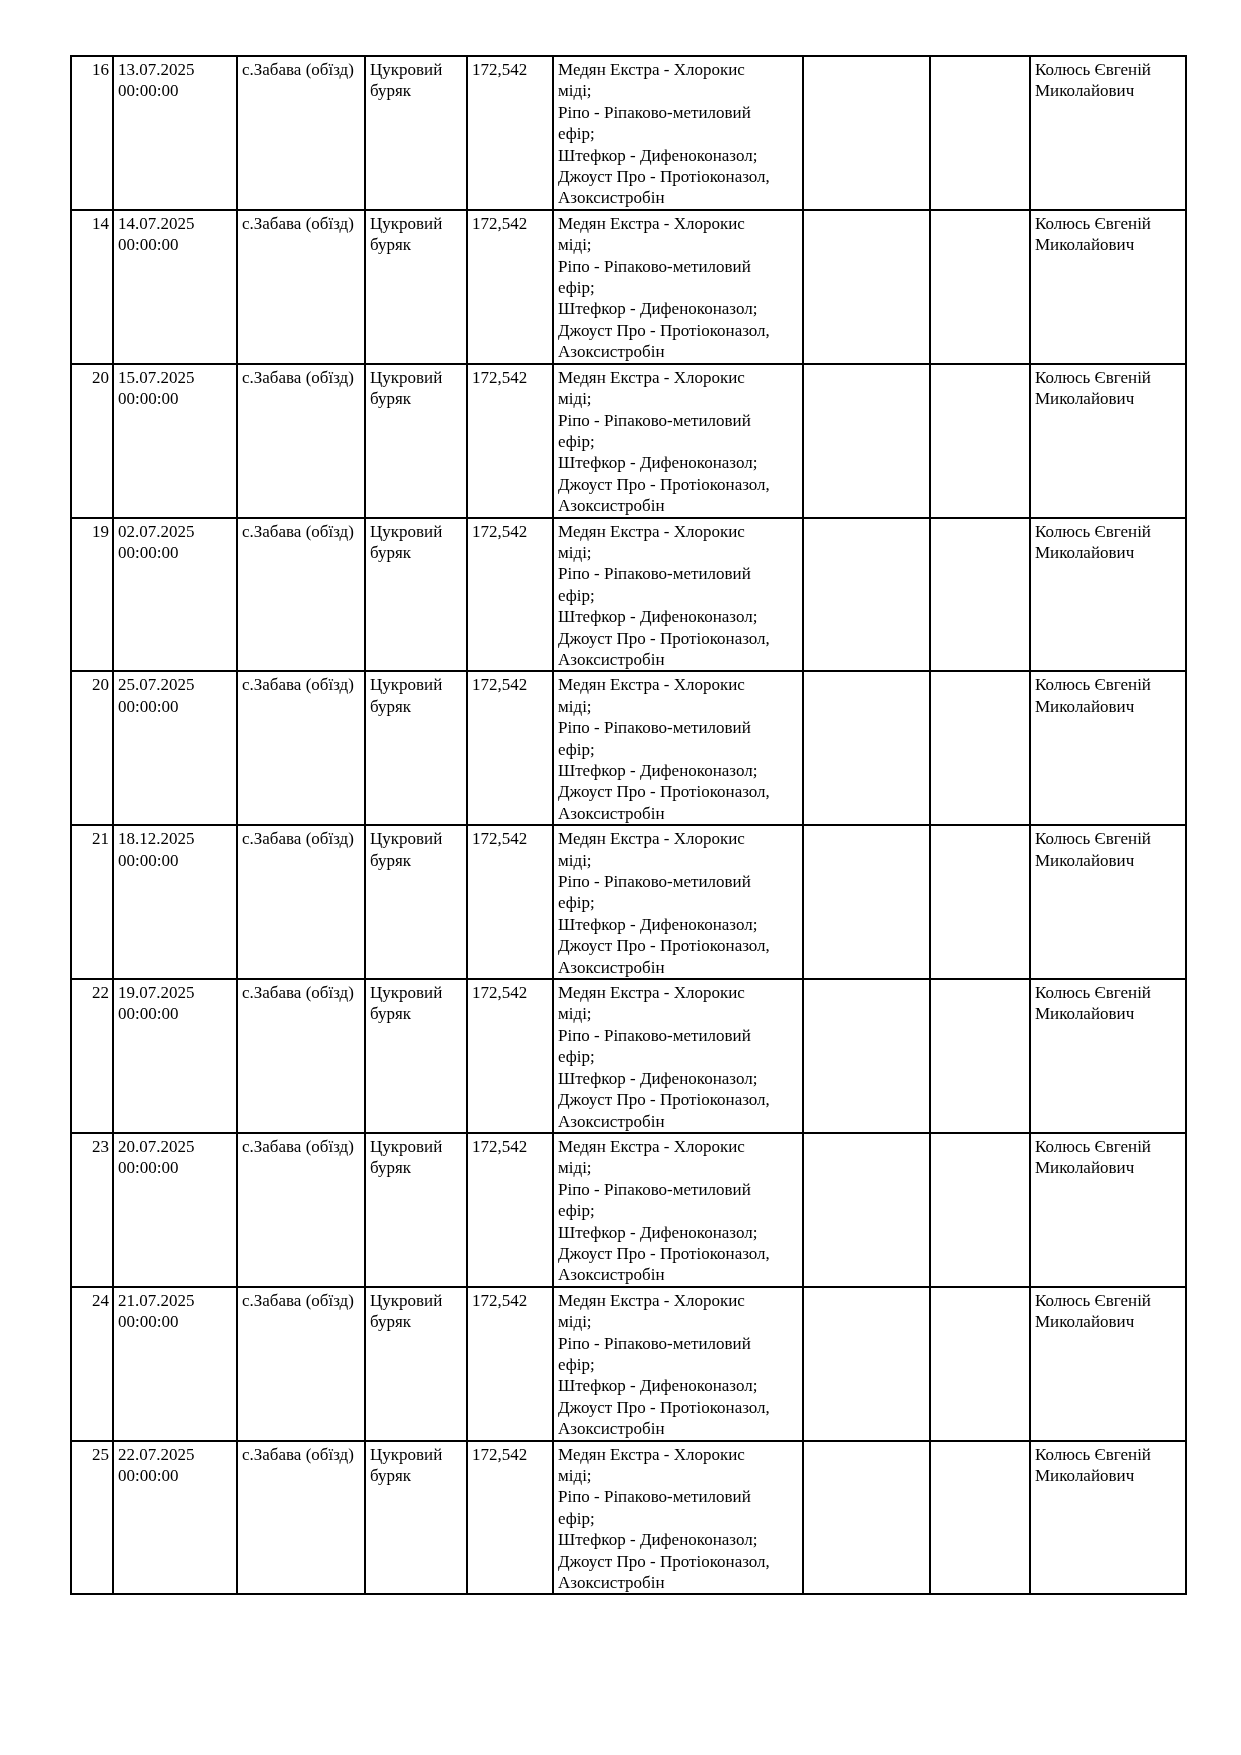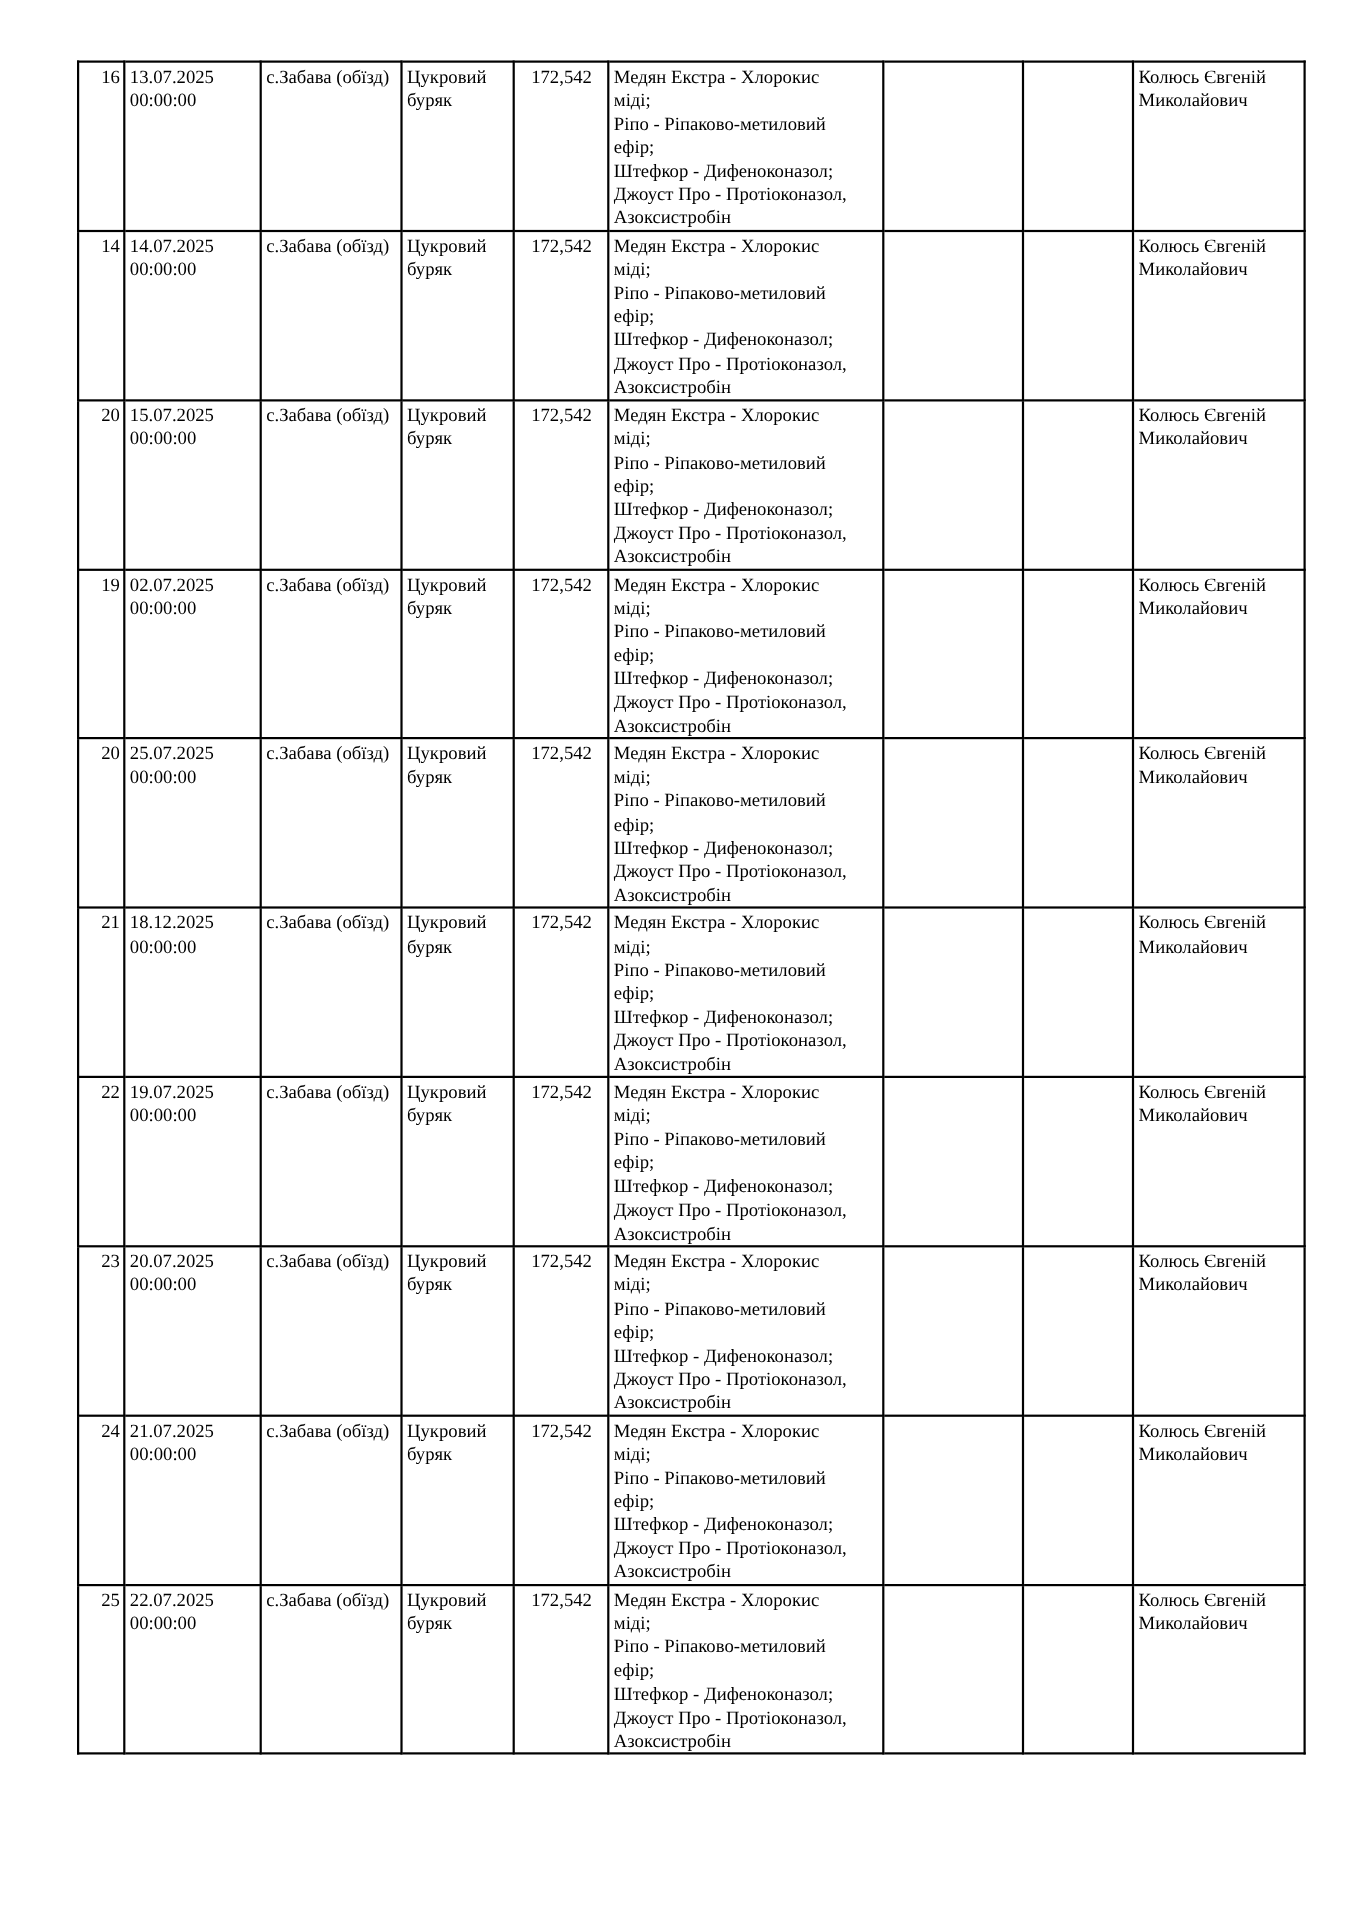--- a/index.html
+++ b/index.html
@@ -26,21 +26,21 @@
   table.grid td {
     border: 2px solid #000000;
     vertical-align: top;
     font-size: 17px;
     line-height: 21.4px;
     padding: 2px 3px 0 4px;
     white-space: pre-line;
     overflow: hidden;
   }
   td.c-num  { text-align: right; padding-right: 5px; }
-  td.c-area { text-align: center; padding-right: 4px; }
+  td.c-area { text-align: left; padding-right: 4px; }
   td.c-loc  { white-space: nowrap; }
 </style>
 </head>
 <body>
 
 <div class="table-wrap">
   <table class="grid">
     <colgroup>
       <col style="width:42px">
       <col style="width:124px">

